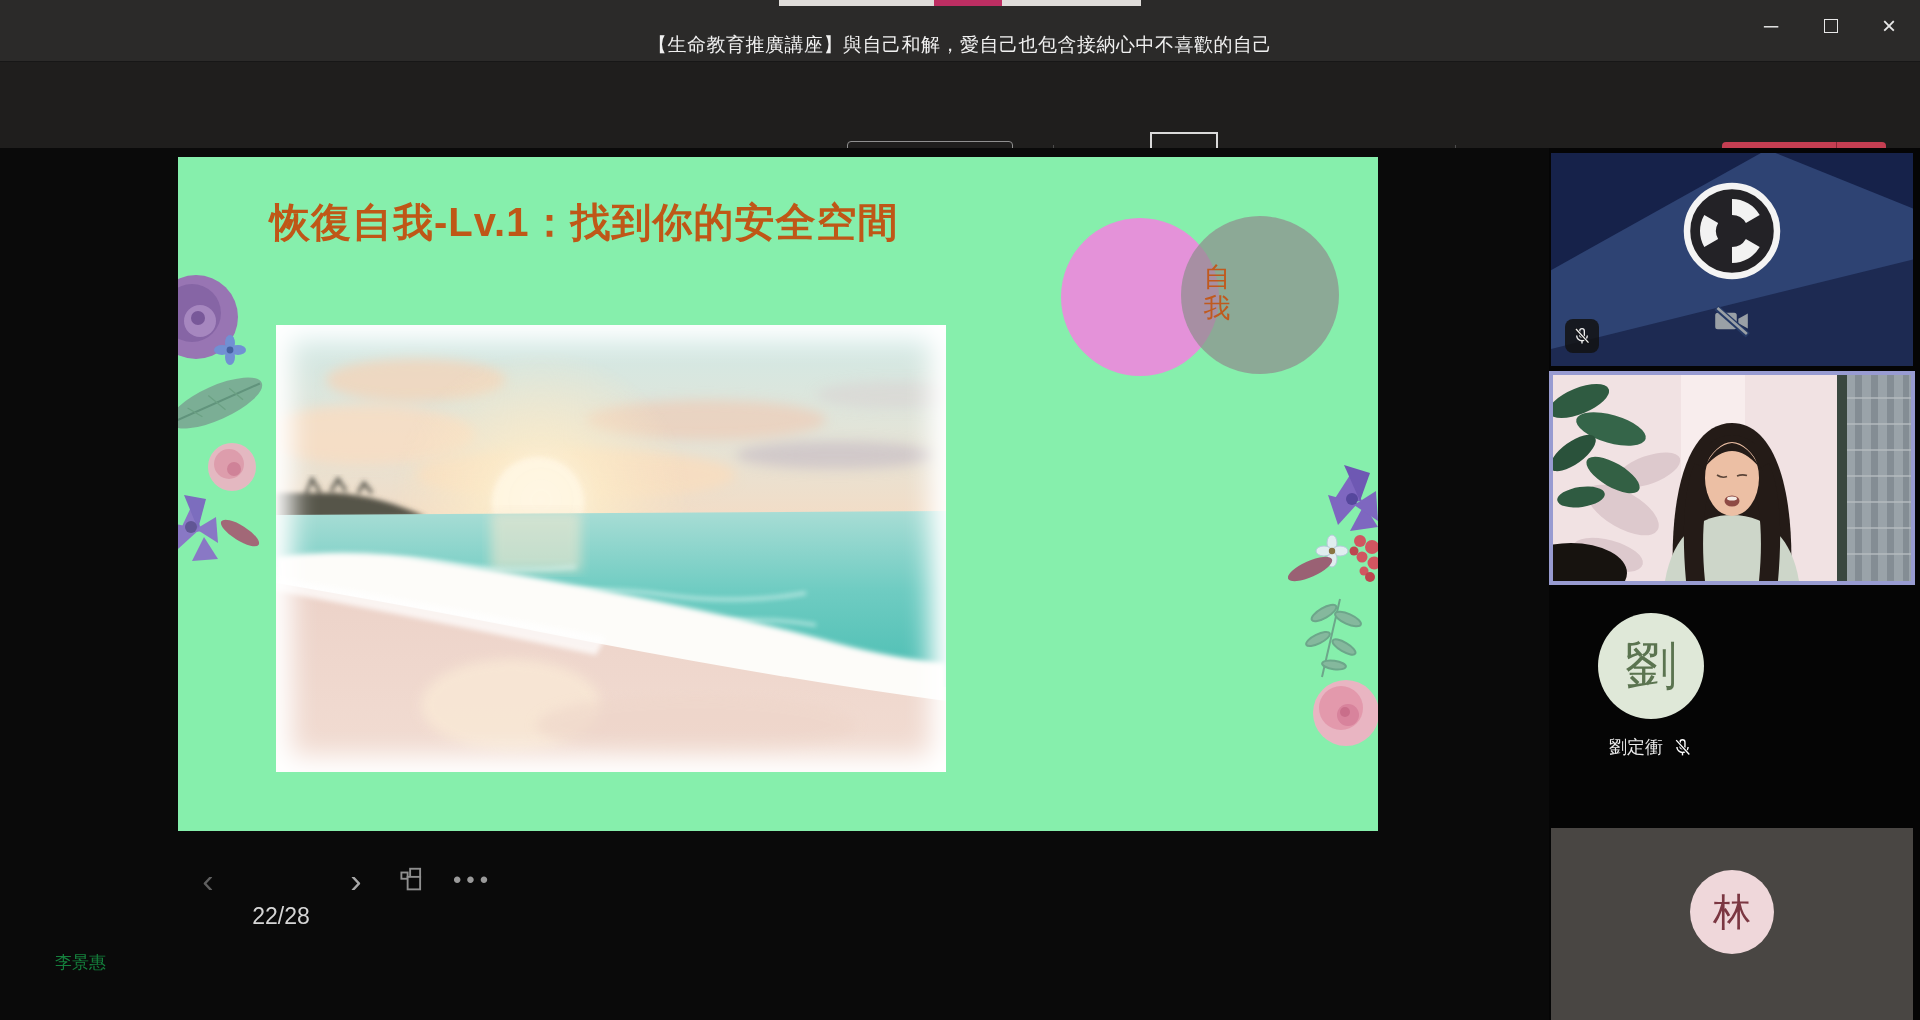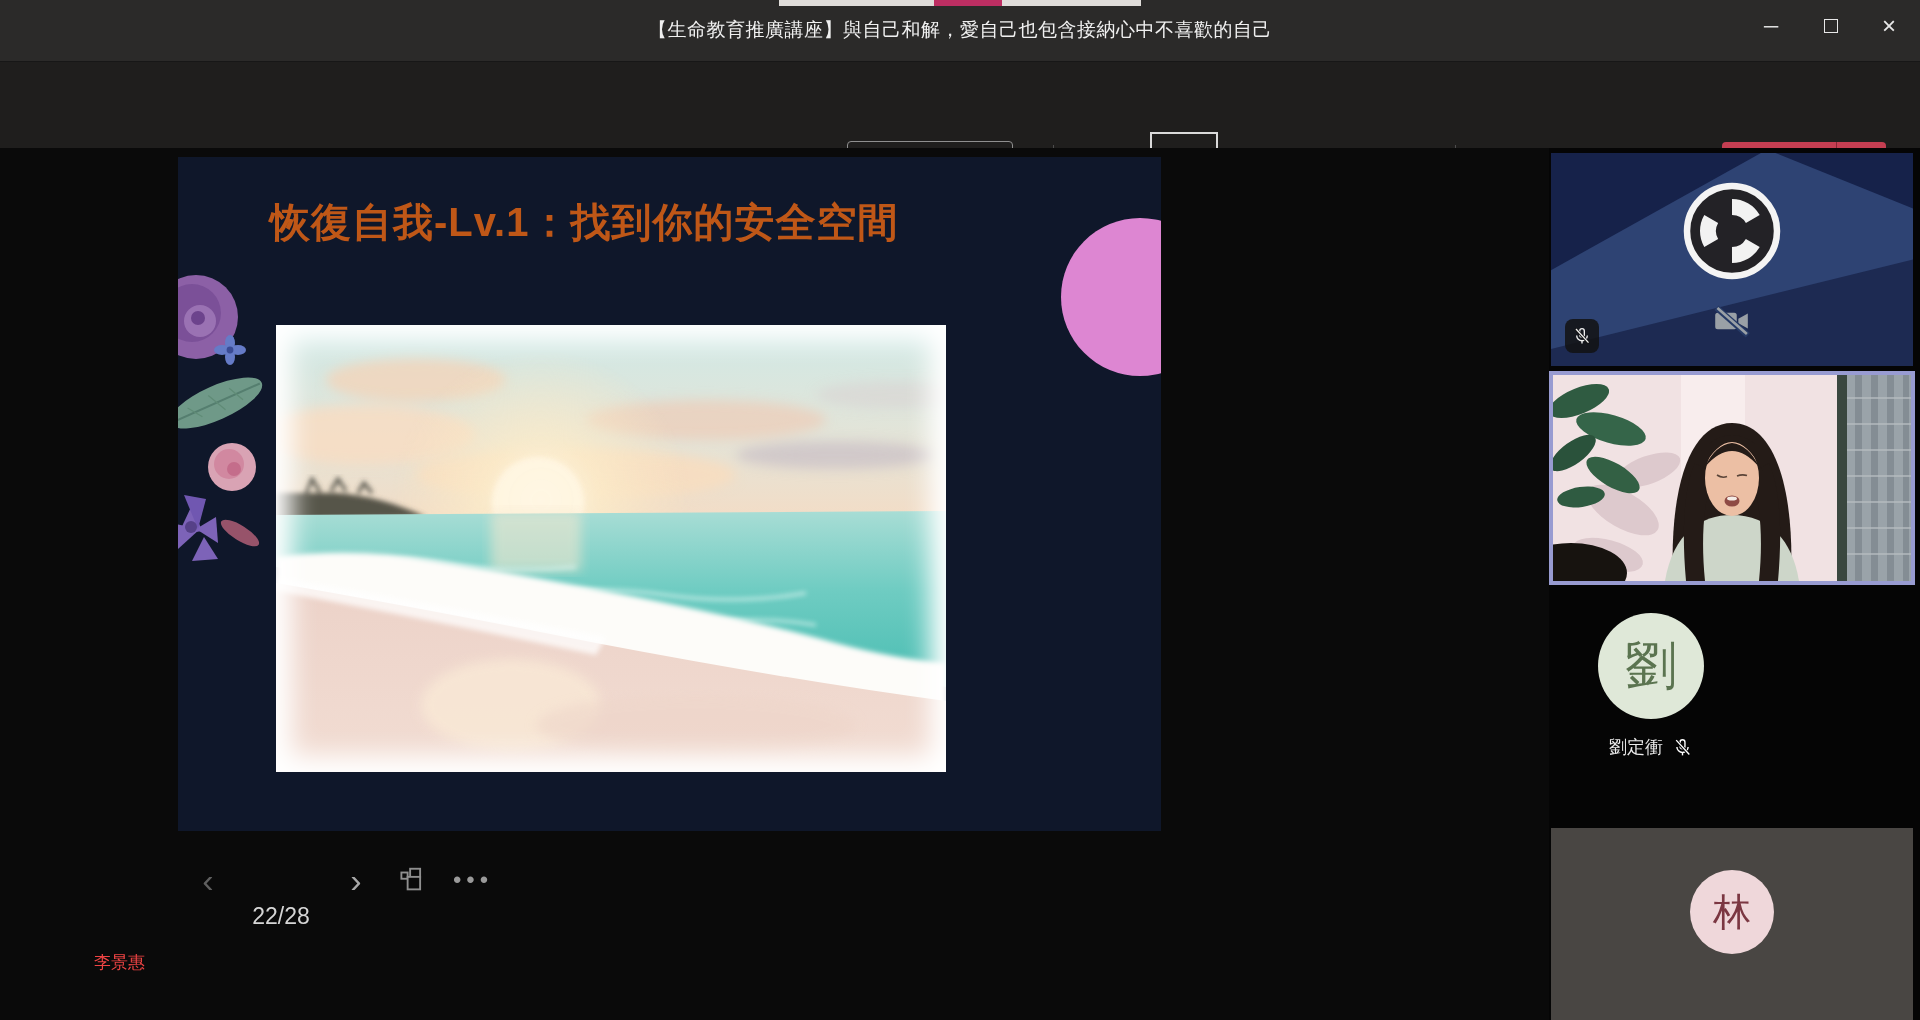--- a/index.html
+++ b/index.html
@@ -2,21 +2,21 @@
 <html><head>
 <meta charset="utf-8">
 <style>
   * { margin:0; padding:0; box-sizing:border-box; }
   html,body { width:1920px; height:1020px; overflow:hidden; background:#070707;
               font-family:"Liberation Sans", sans-serif; }
 
   
   #titlebar { position:absolute; left:0; top:0; width:1920px; height:62px;
               background:#2b2a29; border-bottom:1px solid #171717; }
-  #window-title { position:absolute; left:0; right:0; top:17px; text-align:center;
+  #window-title { position:absolute; left:0; right:0; top:32px; text-align:center;
                   color:#f0f0f0; font-size:19px; letter-spacing:.5px; }
   .win-ctrl { position:absolute; top:0; width:58px; height:52px; display:flex;
               align-items:center; justify-content:center; color:#e8e8e8; font-size:20px; }
   #btn-min { right:120px; } #btn-max { right:60px; } #btn-close { right:2px; font-size:24px; }
   #max-box { width:14px; height:14px; border:1.8px solid #e8e8e8; }
   #share-strip { position:absolute; left:779px; top:0; width:362px; height:6px; background:#dfdcd9; }
   #share-strip-progress { position:absolute; left:155px; top:0; width:68px; height:6px; background:#bd2e62; }
 
   
   #toolbar { position:absolute; left:0; top:62px; width:1920px; height:86px; background:#1f1e1d; }
@@ -37,40 +37,40 @@
                 color:#e8e8e8; }
   .camoff { color:#fff; --slash-bg:#1f1e1d; }
   #leave-btn { position:absolute; left:1722px; top:80px; width:164px; height:46px;
                background:#c43e52; border-radius:4px; display:flex; align-items:center; color:#fff; }
   #leave-label { font-size:20px; font-weight:700; letter-spacing:2px; margin-left:10px; }
   #leave-sep { width:1px; height:46px; background:rgba(60,10,20,.45); margin-left:14px; }
   #leave-chevron { width:45px; display:flex; align-items:center; justify-content:center; }
 
   
   #stage { position:absolute; left:0; top:148px; width:1549px; height:872px; background:#0a0a0a; }
-  #slide { position:absolute; left:178px; top:9px; width:983px; height:674px; background:#0f172a; overflow:hidden; }
+  #slide { position:absolute; left:178px; top:9px; width:1200px; height:674px; background:#86efac; overflow:hidden; }
   #slide-title { position:absolute; left:92px; top:38px; width:900px; color:#bf5717;
                  font-size:40px; font-weight:600; letter-spacing:1px; }
   #beach-wrap { position:absolute; left:98px; top:168px; width:670px; height:447px; }
   #beach-wrap .feather { position:absolute; inset:0; box-shadow:inset 0 0 26px 16px #ffffff; }
   #venn { position:absolute; left:870px; top:35px; width:310px; height:210px; }
   #venn-label { position:absolute; left:1022px; top:105px; width:34px; color:#c05a1e;
-                font-size:27px; line-height:31px; word-break:break-all; text-align:right;font-family:Liberation Mono, monospace; }
+                font-size:27px; line-height:31px; word-break:break-all; text-align:center; }
   .deco { position:absolute; }
 
   
   #slide-nav { position:absolute; left:0; top:712px; width:700px; height:50px; color:#9a9a9a; }
   .nav-item { position:absolute; top:0; height:40px; display:flex; align-items:center; justify-content:center; }
   #nav-prev { left:190px; width:36px; color:#5f5f5f; font-size:34px; }
   #nav-page { left:236px; width:90px; color:#d6d6d6; font-size:23px;margin-top:36px; }
   #nav-next { left:338px; width:36px; color:#a8a8a8; font-size:34px; }
   #nav-grid { left:390px; width:44px; color:#8f8f8f; }
   #nav-more { left:448px; width:50px; color:#9a9a9a; font-size:24px; letter-spacing:5px; }
 
-  #presenter-name { position:absolute; left:55px; top:803px; color:#ef4444; font-size:17px;margin-left:39px; }
+  #presenter-name { position:absolute; left:55px; top:803px; color:#15803d; font-size:17px; }
 
   
   #sidebar { position:absolute; left:1549px; top:148px; width:371px; height:872px; background:#050505; }
   #tile-obs { position:absolute; left:2px; top:5px; width:362px; height:213px; background:#2e4373; overflow:hidden; }
   .obs-wedge { position:absolute; inset:0; }
   #obs-mic-badge { position:absolute; left:14px; bottom:13px; width:34px; height:34px;
                    background:rgba(18,18,18,.85); border-radius:8px; display:flex;
                    align-items:center; justify-content:center; color:#f0f0f0; --slash-bg:#151515; }
   #obs-camoff { position:absolute; left:162px; bottom:22px; color:#9aa0a6; --slash-bg:#263a66; }
   #tile-cam { position:absolute; left:0px; top:223px; width:366px; height:214px;

